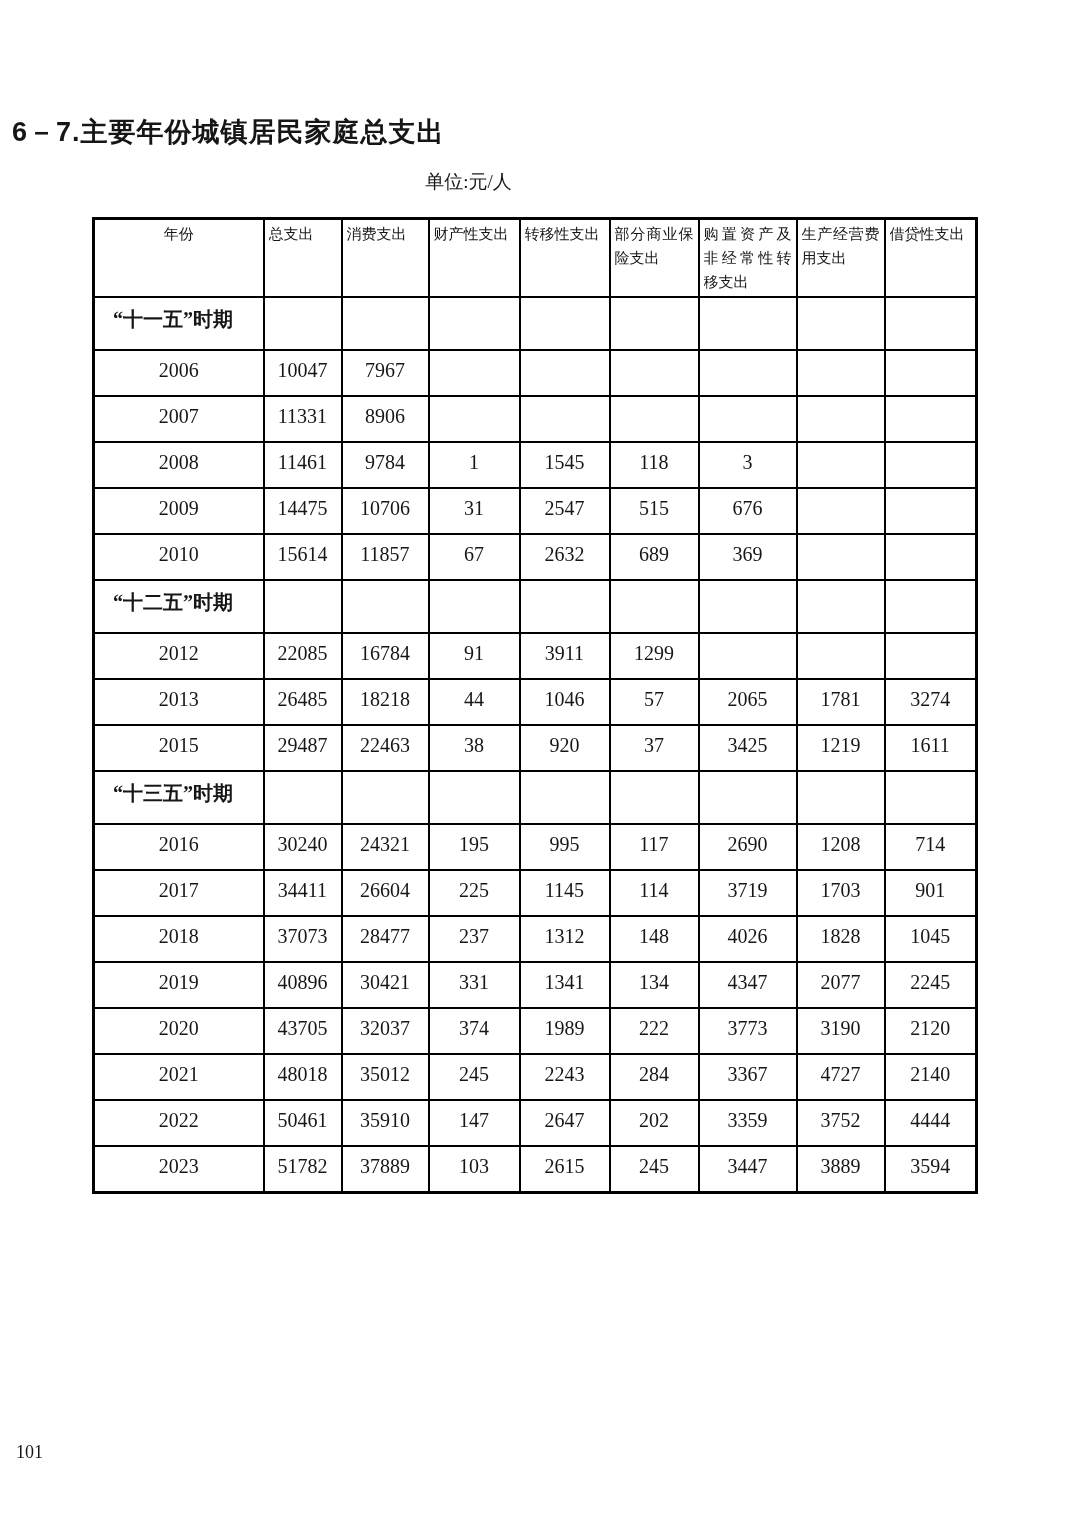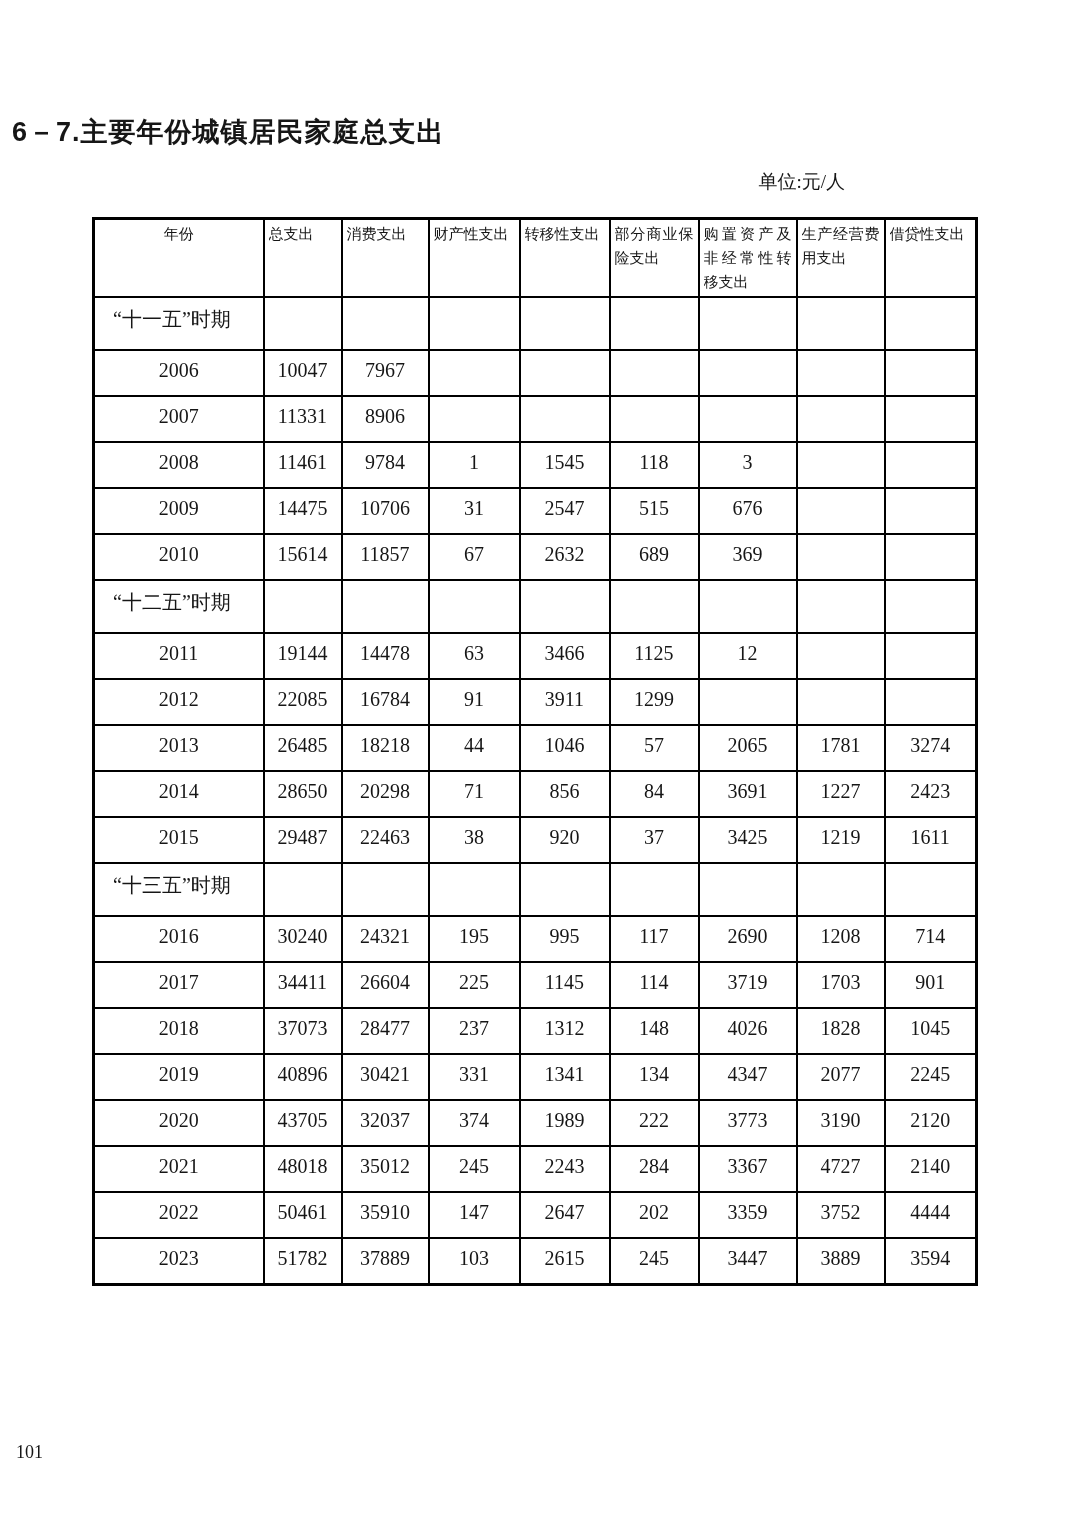--- a/index.html
+++ b/index.html
@@ -10,21 +10,21 @@
     position:relative; overflow:hidden;
   }
   .page-title {
     position:absolute; top:102px; left:0; width:1074px;
     margin:12px; text-align:left;
     font-family:"Liberation Sans","DejaVu Sans",sans-serif;
     font-weight:700; font-size:27px; letter-spacing:1px;
   }
   .unit-label {
     position:absolute; top:169px; left:92px; width:753px;
-    text-align:right; font-size:19px;
+    text-align:center; font-size:19px;
   }
   table.stat-table {
     position:absolute; top:217px; left:92px; width:883px;
     border-collapse:collapse; table-layout:fixed;
     border:3px solid #000;
   }
   .stat-table th, .stat-table td {
     border:2px solid #000;
     font-weight:normal;
     vertical-align:top;
@@ -39,21 +39,21 @@
   .headcell {
     height:74px; overflow:hidden;
     line-height:24px;
     text-align:justify;
     text-justify:inter-ideograph;
     word-break:break-all;
   }
   .headcell.center { text-align:center; }
   tr.section-row { height:47px; }
   td.section-label {
-    font-weight:400; font-size:20px;
+    font-weight:700; font-size:20px;
     text-align:left; padding:8px 4px 16px 18px;
     white-space:nowrap;
   }
   tr.data-row { height:46px; }
   tr.data-row td {
     text-align:center; font-size:20px;
     padding-top:8px;
   }
   .page-number {
     position:absolute; top:1442px; left:16px; width:1074px;
@@ -182,31 +182,20 @@
         <td></td>
         <td></td>
         <td></td>
         <td></td>
         <td></td>
         <td></td>
         <td></td>
         <td></td>
       </tr>
       <tr class="data-row">
-        <td>2011</td>
-        <td>19144</td>
-        <td>14478</td>
-        <td>63</td>
-        <td>3466</td>
-        <td>1125</td>
-        <td>12</td>
-        <td></td>
-        <td></td>
-      </tr>
-      <tr class="data-row">
         <td>2012</td>
         <td>22085</td>
         <td>16784</td>
         <td>91</td>
         <td>3911</td>
         <td>1299</td>
         <td></td>
         <td></td>
         <td></td>
       </tr>
@@ -215,31 +204,20 @@
         <td>26485</td>
         <td>18218</td>
         <td>44</td>
         <td>1046</td>
         <td>57</td>
         <td>2065</td>
         <td>1781</td>
         <td>3274</td>
       </tr>
       <tr class="data-row">
-        <td>2014</td>
-        <td>28650</td>
-        <td>20298</td>
-        <td>71</td>
-        <td>856</td>
-        <td>84</td>
-        <td>3691</td>
-        <td>1227</td>
-        <td>2423</td>
-      </tr>
-      <tr class="data-row">
         <td>2015</td>
         <td>29487</td>
         <td>22463</td>
         <td>38</td>
         <td>920</td>
         <td>37</td>
         <td>3425</td>
         <td>1219</td>
         <td>1611</td>
       </tr>

